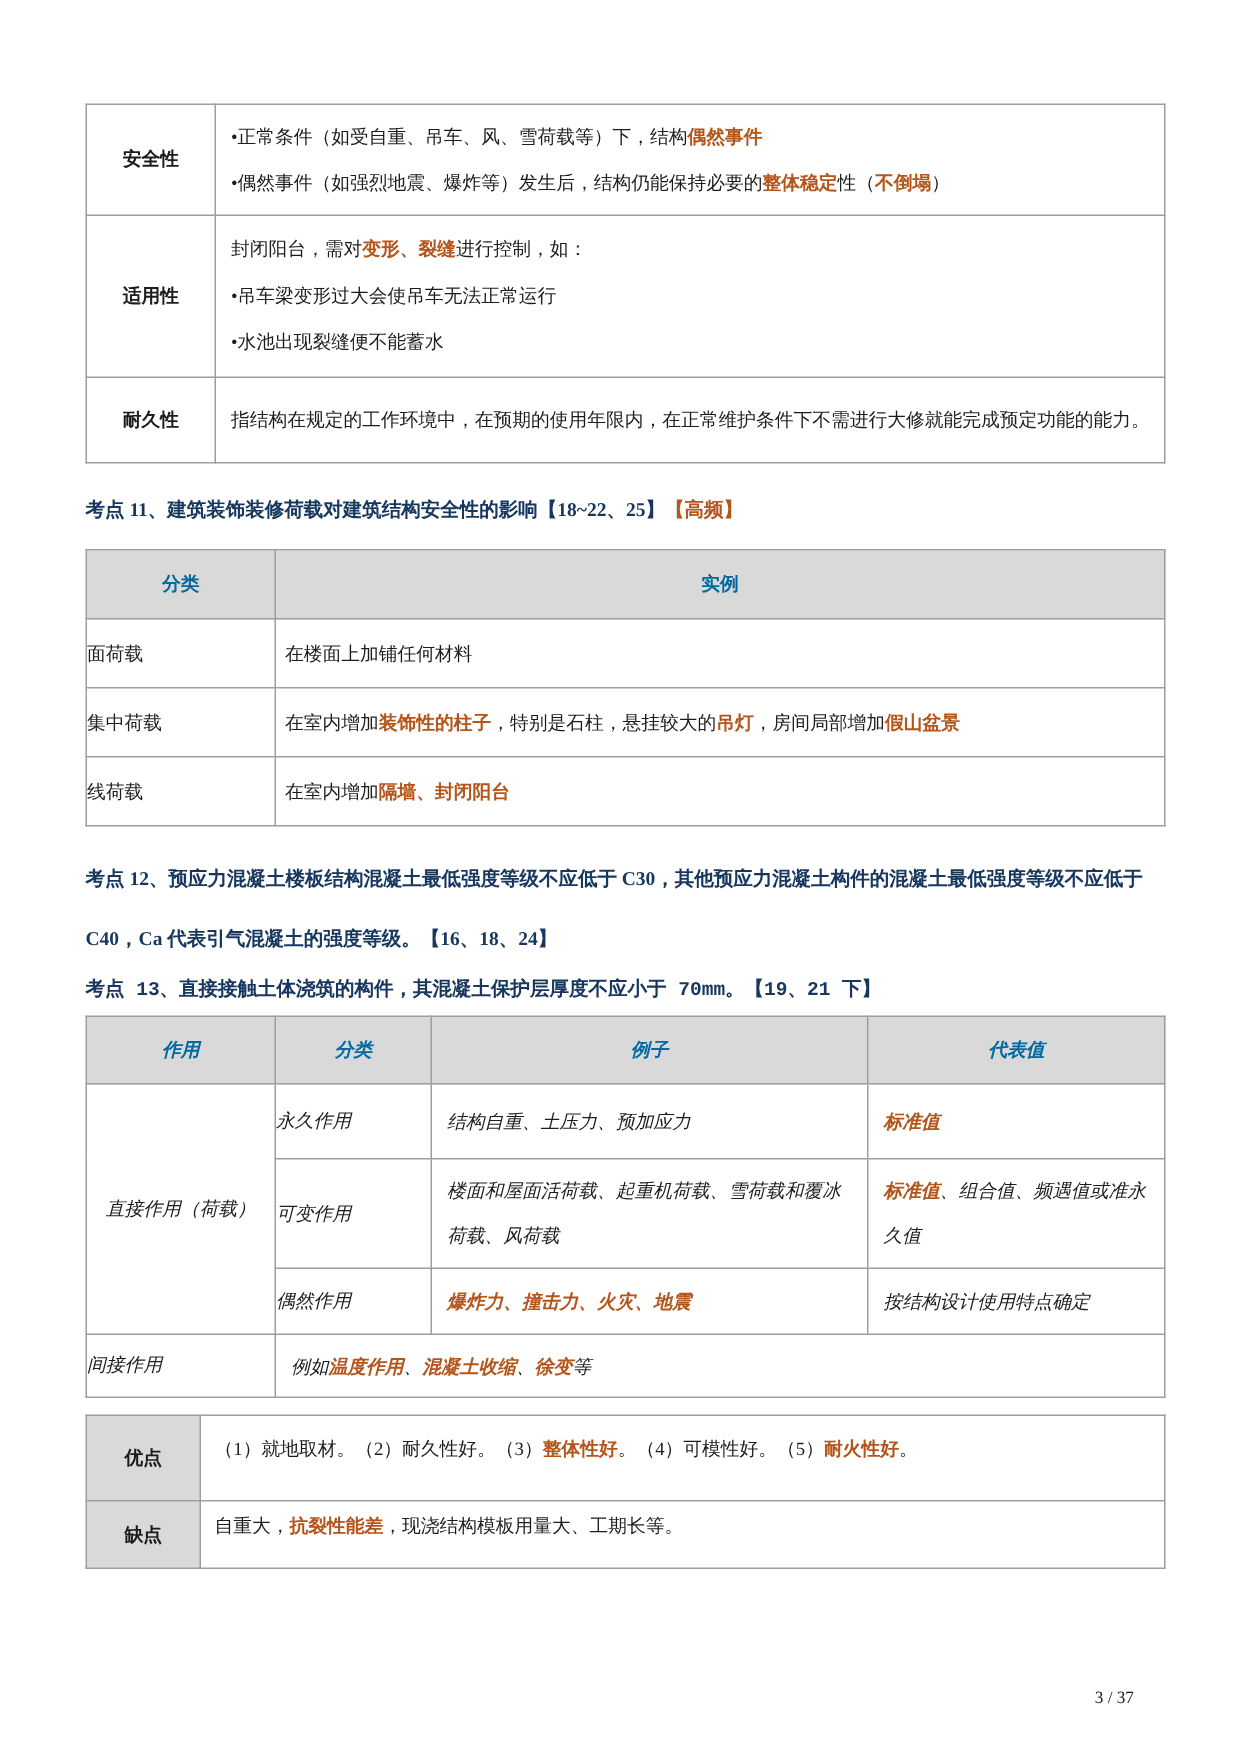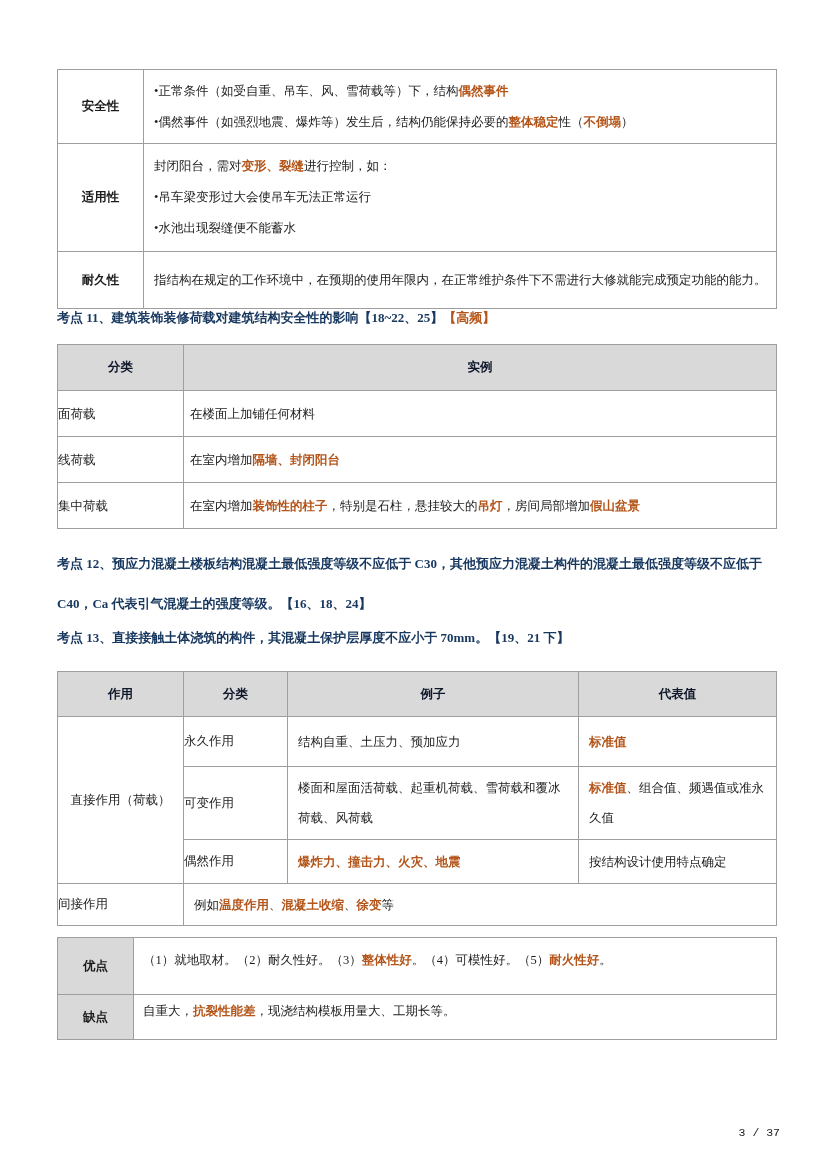--- a/index.html
+++ b/index.html
@@ -17,61 +17,61 @@
     border-collapse: collapse;
     width: 720px;
     table-layout: fixed;
     font-size: 12.5px;
   }
   td, th { border: 1px solid var(--border-gray); vertical-align: middle; padding: 0; }
   th {
     background: var(--table-header-bg);
     font-weight: bold;
     text-align: center;
-    color: #0f172a;
+    color: #0369a1;
   }
   .lbl { text-align: center; font-weight: bold; }
   .hdrcell { background: var(--table-header-bg); text-align: center; font-weight: bold; }
   .em { font-weight: bold; color: var(--accent-brown); }
 
   
   .t1 { margin-top: 69px; }
   .t1 .cnt { padding: 4px 8px 4px 10px; }
   .t1 .ln { line-height: 31px; }
   .t1 .para-tight { line-height: 23px; }
 
   
   .kaodian {
     margin: 0; font-size: 13px; font-weight: bold;
     color: var(--heading-blue); line-height: 18px;
   }
-  .h11 { }
+  .h11 { margin-top: 22px; }
   .p12 { margin-top: 15px; line-height: 40px; }
-  .p13 { margin-top: 6px;  line-height: 16px; }
+  .p13 { margin-top: 6px;  line-height: 16px; font-family: Liberation Mono, monospace; }
   .h14 { margin-top: 26px; }
   .h15 { margin-top: 21px; }
 
   
   .t2 { margin-top: 17px; }
   .t2 td { line-height: 20px; }
   .t2 .ex { padding: 0 6px; }
 
   
-  .t3 { margin-top: 25px; }
+  .t3 { margin-top: 9px; font-style: italic; }
   .t3 .cat { }
   .t3 .group { text-align: center; }
   .t3 .free { text-align: left; padding: 4px 10px; line-height: 30px; }
 
   
   .t4 { margin-top: 11px; }
   .t4 .free { text-align: left; padding: 0 8px 12px 9px; line-height: 21px; }
 
   .footer {
-    position: absolute; top: 1126px; right: 50px;
-    font-family: Liberation Mono, monospace;
+    position: absolute; top: 1126px; right: 74px;
+    font-family: Liberation Serif, serif;
     font-size: 11.5px; color: #1a1a1a;
   }
 </style>
 </head>
 <body>
 
 <div class="content">
 
   <table class="t1">
     <colgroup>
@@ -113,26 +113,26 @@
     <tbody>
         <tr style="height:46px">
       <th>分类</th>
       <th>实例</th>
     </tr>
     <tr style="height:46px">
       <td>面荷载</td>
       <td class="ex"><span>在楼面上加铺任何材料</span></td>
     </tr>
     <tr style="height:46px">
+      <td>集中荷载</td>
+      <td class="ex"><span>在室内增加</span><span class="em">装饰性的柱子</span><span>，特别是石柱，悬挂较大的</span><span class="em">吊灯</span><span>，房间局部增加</span><span class="em">假山盆景</span></td>
+    </tr>
+    <tr style="height:46px">
       <td>线荷载</td>
       <td class="ex"><span>在室内增加</span><span class="em">隔墙、封闭阳台</span></td>
-    </tr>
-    <tr style="height:46px">
-      <td>集中荷载</td>
-      <td class="ex"><span>在室内增加</span><span class="em">装饰性的柱子</span><span>，特别是石柱，悬挂较大的</span><span class="em">吊灯</span><span>，房间局部增加</span><span class="em">假山盆景</span></td>
     </tr>
   </tbody>
     </table>
 
   <p class="kaodian p12"><span>考点 12、预应力混凝土楼板结构混凝土最低强度等级不应低于 C30，其他预应力混凝土构件的混凝土最低强度等级不应低于 C40，Ca 代表引气混凝土的强度等级。【16、18、24】</span></p>
 
   <p class="kaodian p13"><span>考点 13、直接接触土体浇筑的构件，其混凝土保护层厚度不应小于 70mm。【19、21 下】</span></p>
 
 
   <table class="t3">

